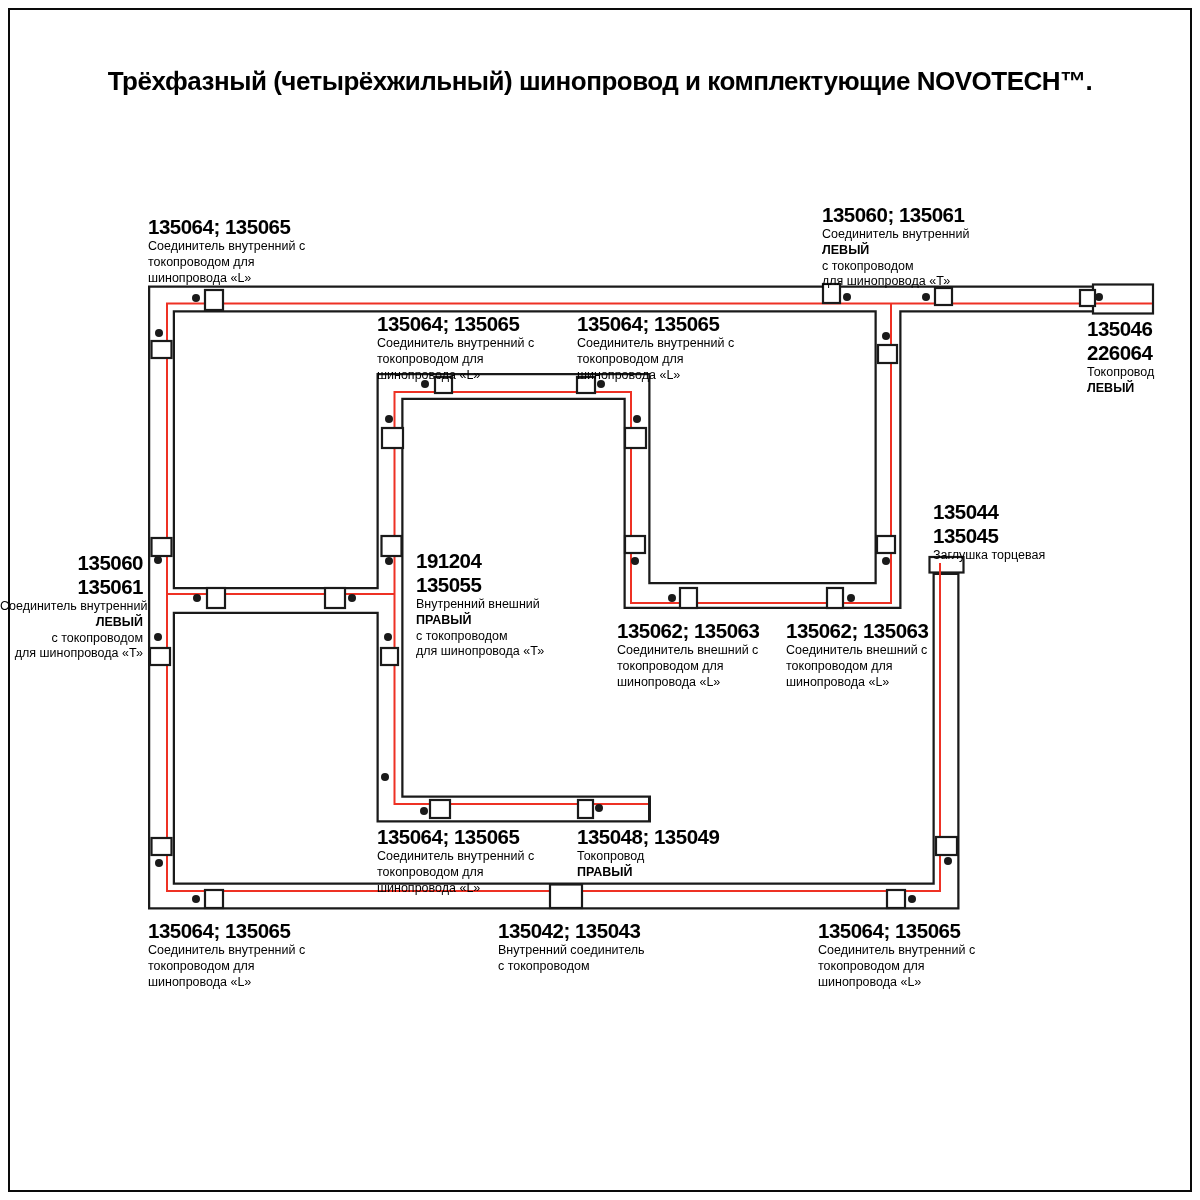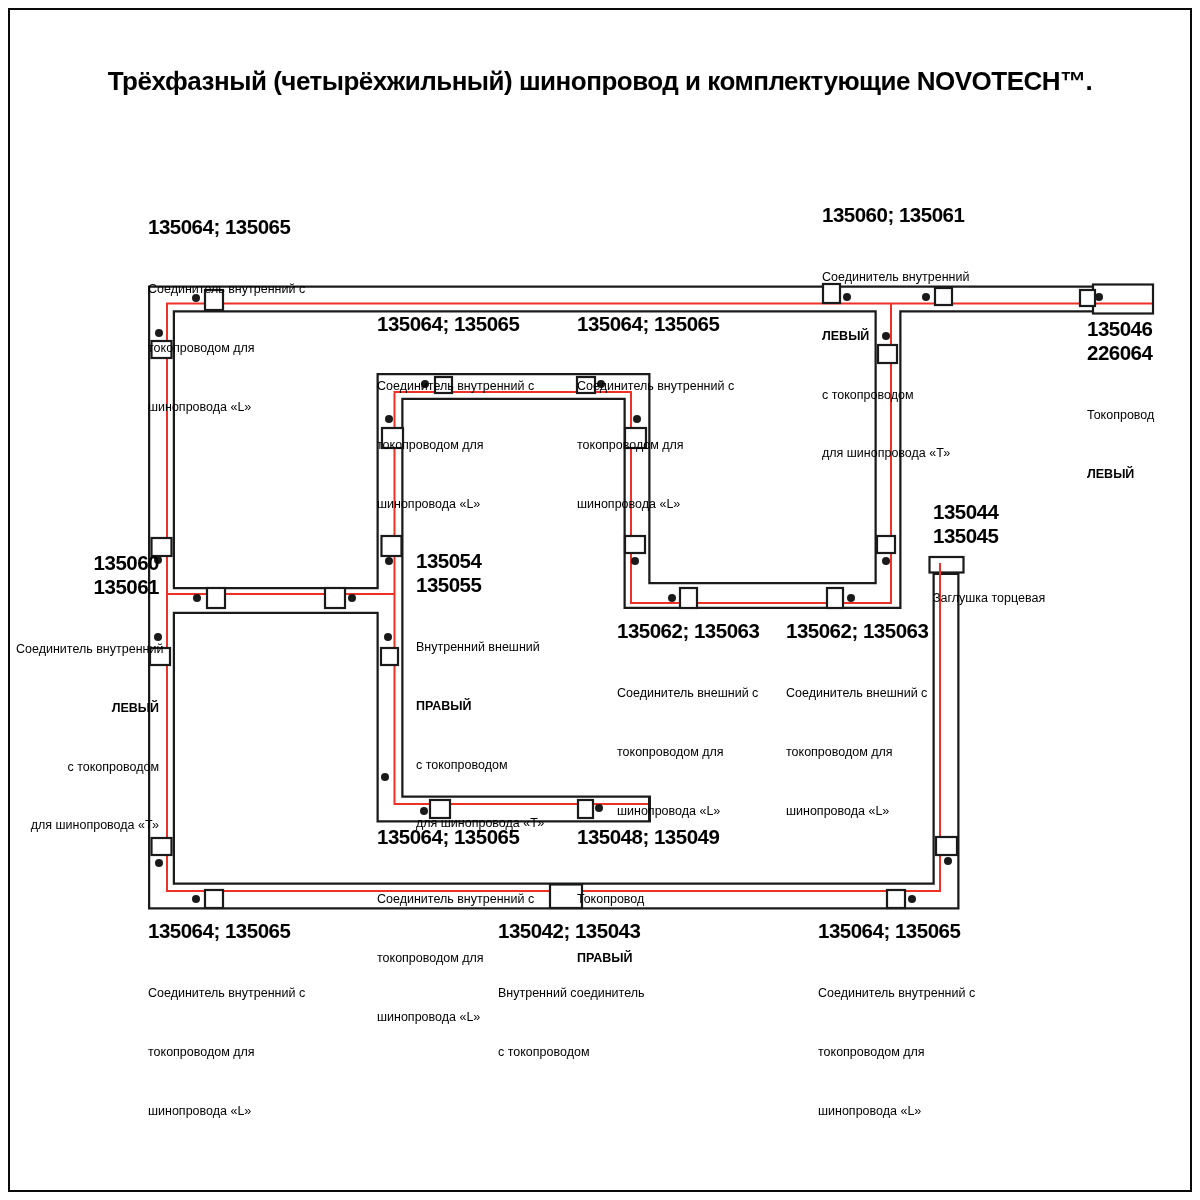--- a/index.html
+++ b/index.html
@@ -15,21 +15,21 @@
   .title{position:absolute;top:62px;left:0;width:1200px;text-align:center;
          font-size:26px;font-weight:700;line-height:38px;letter-spacing:-0.5px;}
   svg.diagram{position:absolute;left:0;top:0;width:1200px;height:1200px;}
   .net-k{fill:none;stroke:var(--track);stroke-width:27;stroke-linejoin:miter;stroke-linecap:butt;}
   .net-w{fill:none;stroke:#ffffff;stroke-width:22.5;stroke-linejoin:miter;stroke-linecap:butt;}
   .wire{fill:none;stroke:var(--wire);stroke-width:2;stroke-linejoin:miter;}
   .cbox{fill:#ffffff;stroke:var(--track);stroke-width:2.2;}
   .dot{fill:var(--track);}
   .lbl{position:absolute;white-space:nowrap;}
   .lbl .code{font-size:20.5px;font-weight:700;line-height:24px;letter-spacing:-0.5px;}
-  .lbl .d{font-size:12.5px;line-height:15.8px;margin-top:43px;}
+  .lbl .d{font-size:12.5px;line-height:15.8px;}
   .lbl .d.bold{font-weight:700;}
   .lbl.right{text-align:right;}
 </style>
 </head>
 <body>
 
 <div class="frame"></div>
 
 <div class="title">
   <div>Трёхфазный (четырёхжильный) шинопровод и комплектующие NOVOTECH™.</div>
@@ -149,31 +149,31 @@
   <div class="d">шинопровода «L»</div>
 </div>
 
 <div class="lbl" style="left:577px;top:312px">
   <div class="code">135064; 135065</div>
   <div class="d">Соединитель внутренний с</div>
   <div class="d">токопроводом для</div>
   <div class="d">шинопровода «L»</div>
 </div>
 
-<div class="lbl right" style="left:16px;top:551px;width:143px">
+<div class="lbl right" style="left:0px;top:551px;width:143px">
   <div class="code">135060</div>
   <div class="code">135061</div>
   <div class="d">Соединитель внутренний</div>
   <div class="d bold">ЛЕВЫЙ</div>
   <div class="d">с токопроводом</div>
   <div class="d">для шинопровода «Т»</div>
 </div>
 
 <div class="lbl" style="left:416px;top:549px">
-  <div class="code">135054</div>
+  <div class="code">191204</div>
   <div class="code">135055</div>
   <div class="d">Внутренний внешний</div>
   <div class="d bold">ПРАВЫЙ</div>
   <div class="d">с токопроводом</div>
   <div class="d">для шинопровода «Т»</div>
 </div>
 
 <div class="lbl" style="left:933px;top:500px">
   <div class="code">135044</div>
   <div class="code">135045</div>

